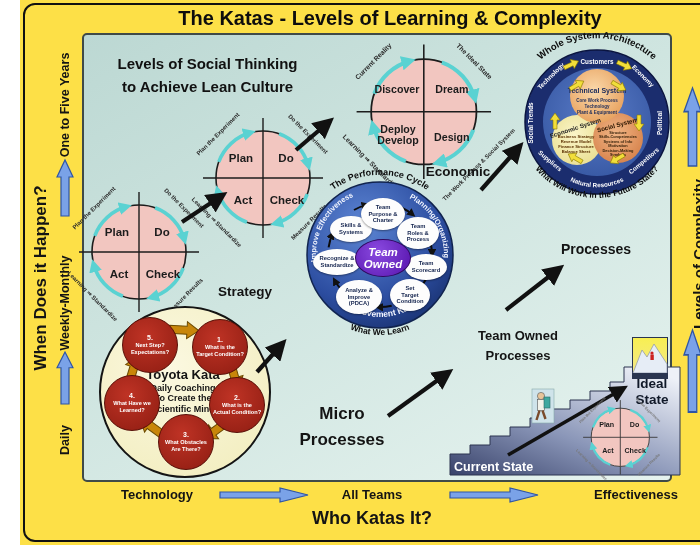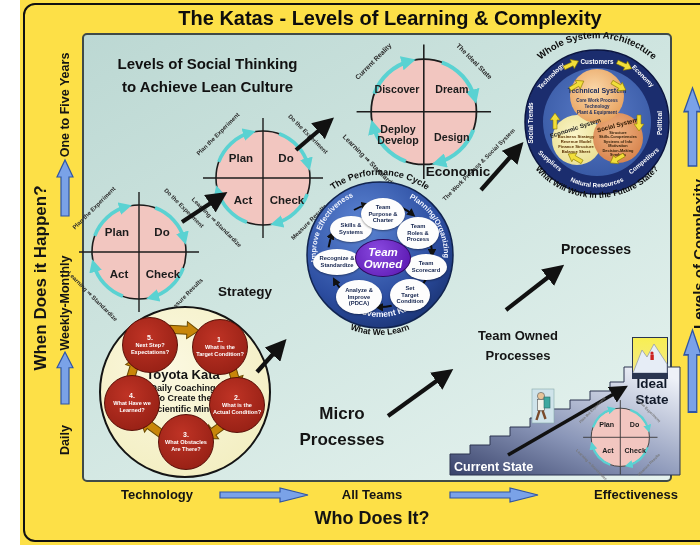--- a/index.html
+++ b/index.html
@@ -63,21 +63,21 @@
   <svg class="abs" style="left:664px;top:88px;" width="17" height="78" viewBox="0 0 16 56" preserveAspectRatio="none">
     <polygon points="4,56 4,17 0,17 8,0 16,17 12,17 12,56" fill="#7aa2e8" stroke="#2f55a5" stroke-width="1.2"></polygon>
     </svg>
   <svg class="abs" style="left:664px;top:330px;" width="17" height="82" viewBox="0 0 16 56" preserveAspectRatio="none">
     <polygon points="4,56 4,17 0,17 8,0 16,17 12,17 12,56" fill="#7aa2e8" stroke="#2f55a5" stroke-width="1.2"></polygon>
     </svg>
 
   <div class="lbl" style="left:137px;top:494px;font-size:13px;">Technology</div>
   <div class="lbl" style="left:352px;top:494px;font-size:13px;">All Teams</div>
   <div class="lbl" style="left:616px;top:494px;font-size:13px;">Effectiveness</div>
-  <div class="lbl" style="left:352px;top:518px;font-size:18px;">Who Does It?</div>
+  <div class="lbl" style="left:352px;top:518px;font-size:18px;">Who Katas It?</div>
   <svg class="abs" style="left:200px;top:487px;" width="88" height="16">
     <polygon points="0,5 60,5 60,1 88,8 60,15 60,11 0,11" fill="#7aa2e8" stroke="#2f55a5" stroke-width="1.2"></polygon>
     </svg>
   <svg class="abs" style="left:430px;top:487px;" width="88" height="16">
     <polygon points="0,5 60,5 60,1 88,8 60,15 60,11 0,11" fill="#7aa2e8" stroke="#2f55a5" stroke-width="1.2"></polygon>
     </svg>
 
   <div class="abs" style="left:70px;top:52px;width:235px;text-align:center;font-weight:700;font-size:15px;line-height:1.55;color:#111;">
     <div>Levels of Social Thinking</div>
     <div>to Achieve Lean Culture</div>

